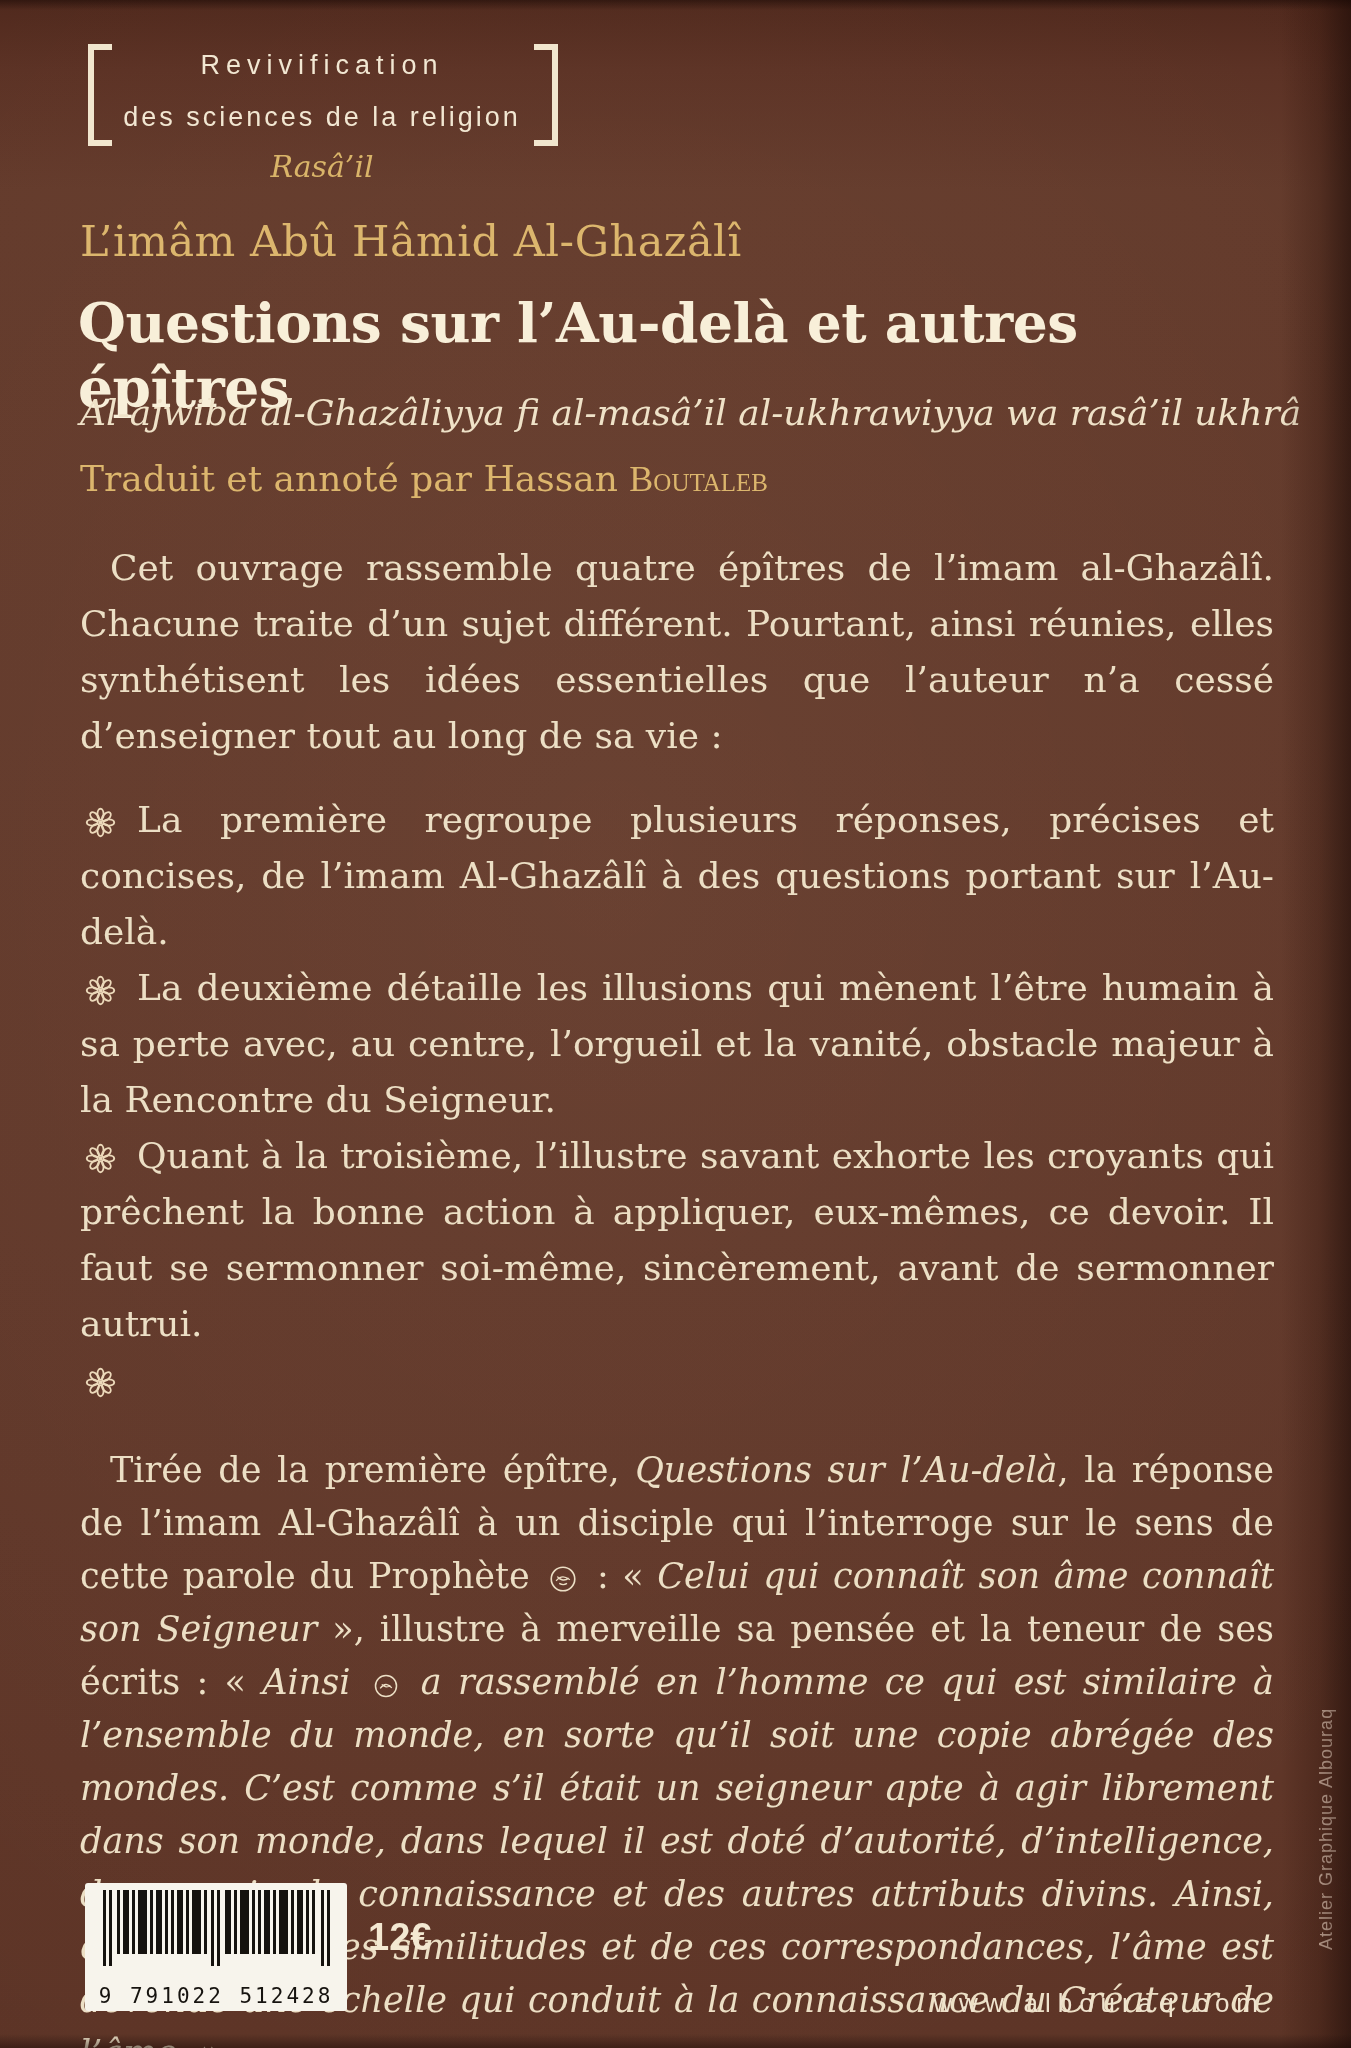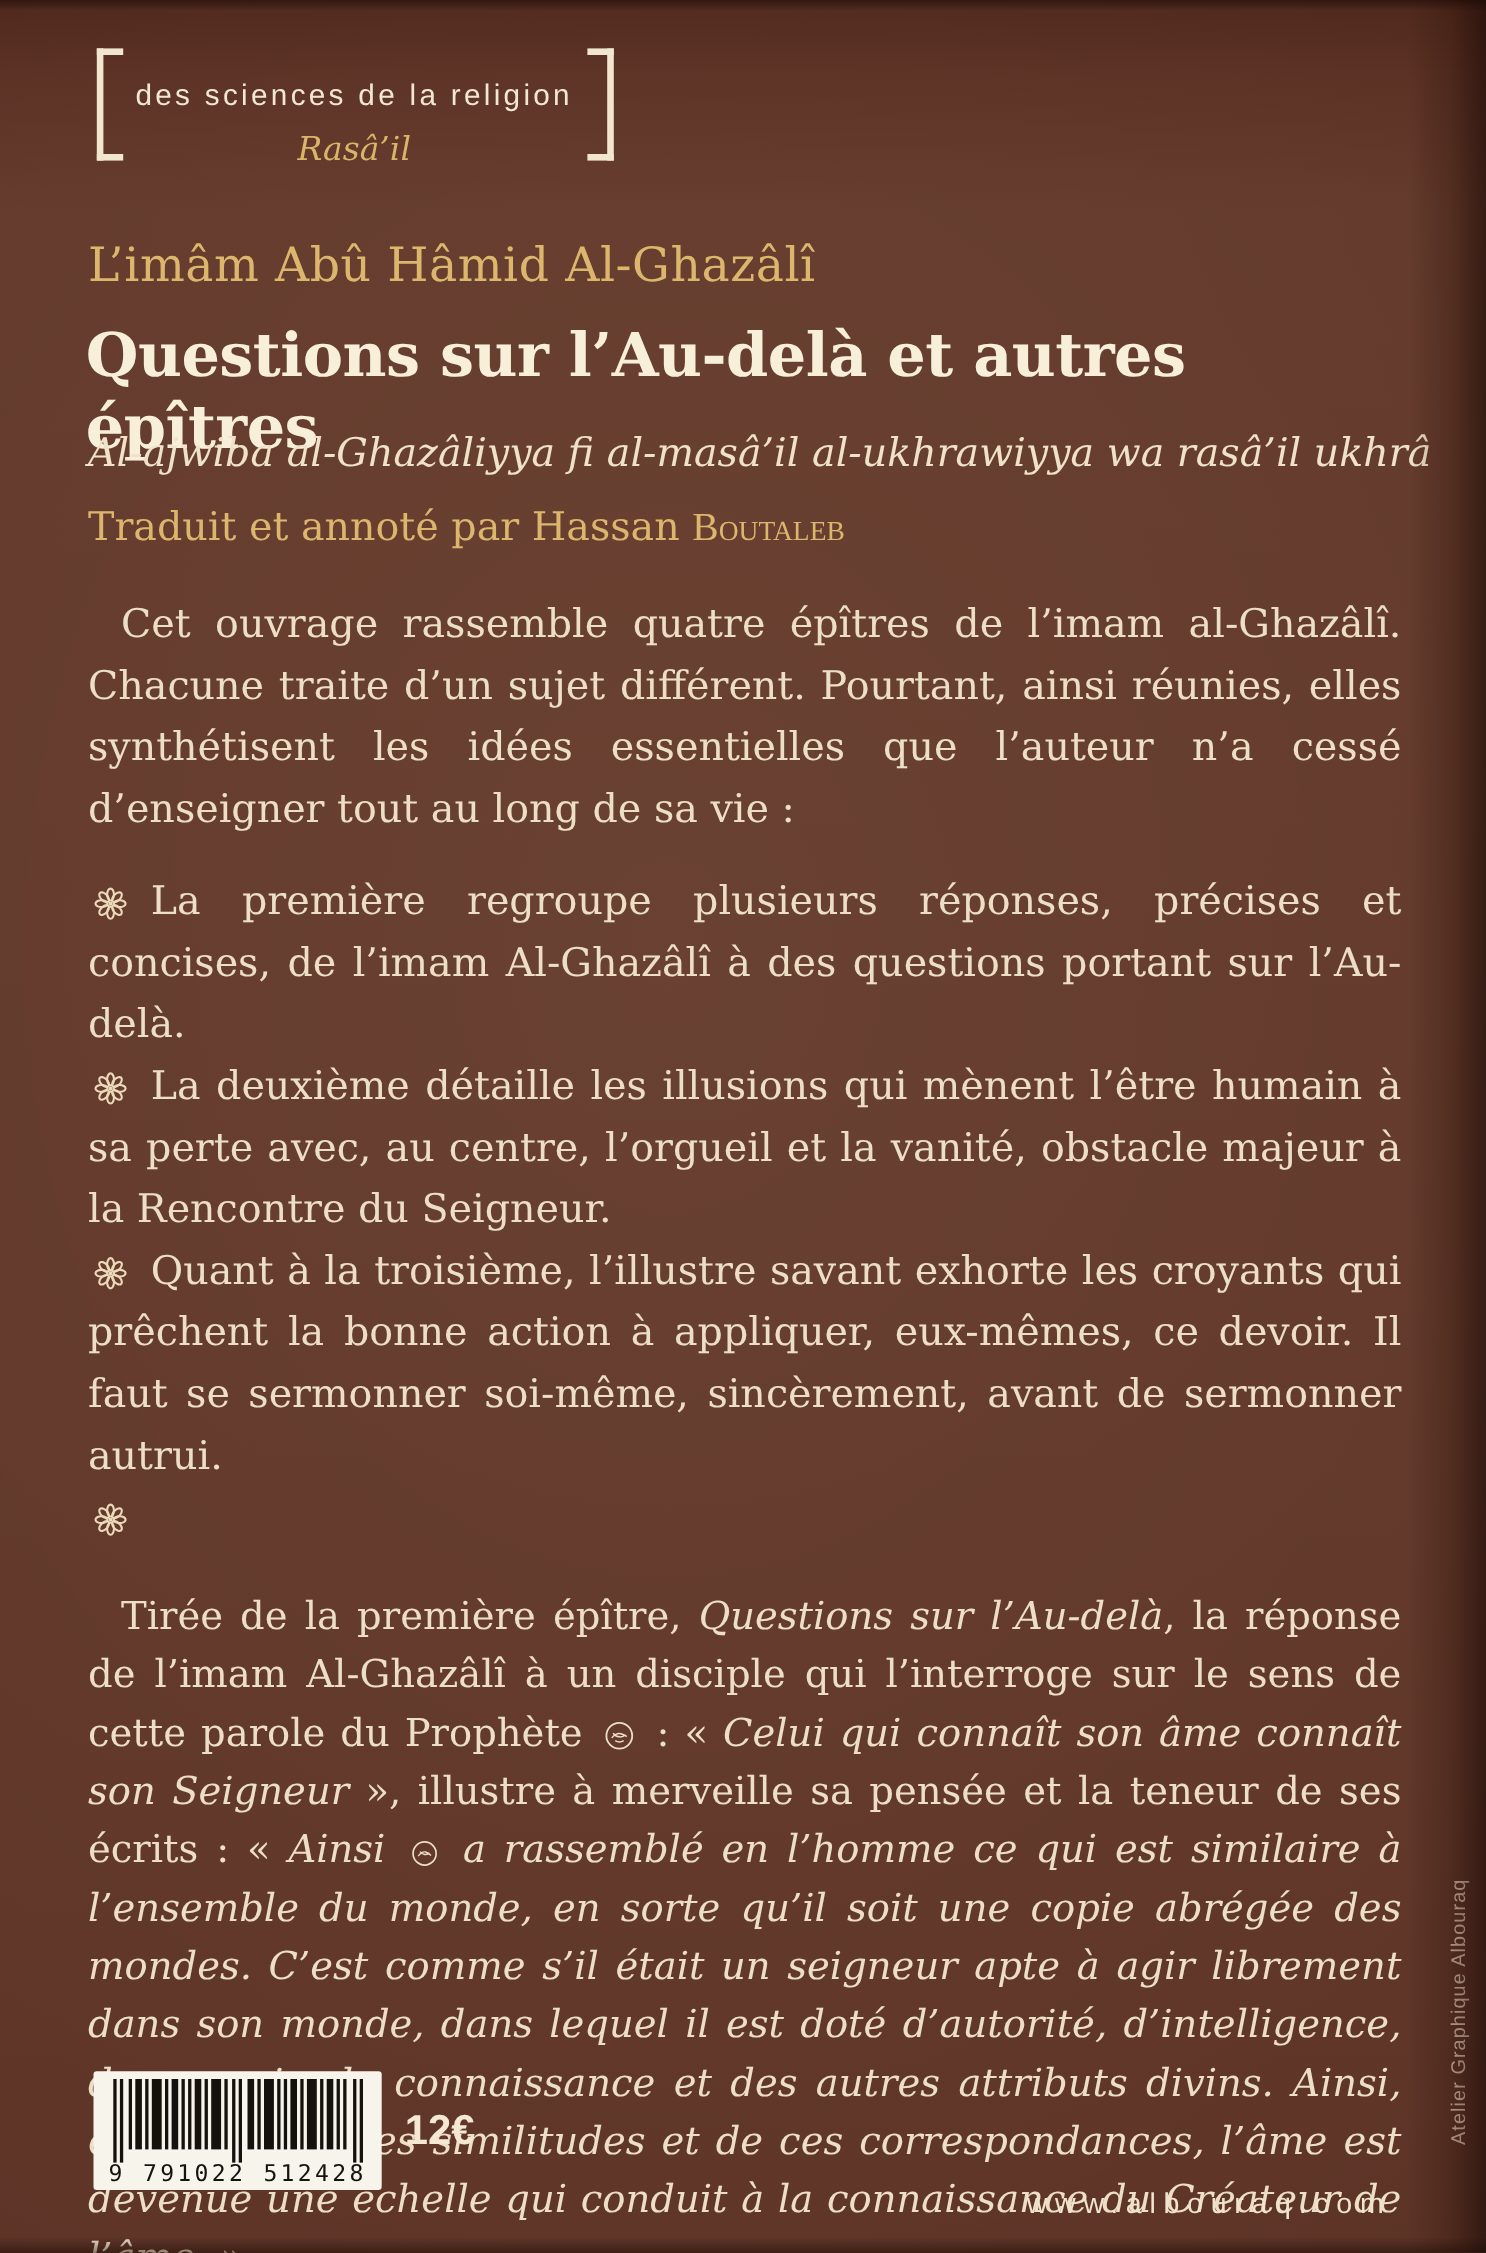--- a/index.html
+++ b/index.html
@@ -37,40 +37,41 @@
   .body-col p{margin:0;}
   p.intro{text-indent:30px;margin-bottom:28px;}
   .bullet{margin-top:14px;}
   .rosette{vertical-align:-4px;margin-right:16px;}
   p.closing{margin-top:36px;font-size:35px;line-height:53px;text-indent:30px;}
   .italic{font-style:italic;}
   .callig{color:#ecdfc5;margin:0 5px;}
   .callig svg{vertical-align:-6px;}
 
   
-  .barcode-box{position:absolute;left:85px;top:1883px;width:262px;height:108px;background:#f7f4ec;border-radius:3px;}
+  .barcode-box{position:absolute;left:85px;top:1883px;width:262px;height:128px;background:#f7f4ec;border-radius:3px;}
   .barcode-bars{position:absolute;left:14px;top:7px;}
   .barcode-digits{position:absolute;left:0;bottom:3px;width:100%;text-align:center;
     font-family:"DejaVu Sans Mono",monospace;font-size:21px;letter-spacing:3px;color:#16130f;}
   .price{position:absolute;left:368px;top:1916px;font-family:"Liberation Sans",sans-serif;
     font-size:38px;font-weight:700;color:#f3e8d2;}
   .website{position:absolute;right:86px;top:1950px;font-family:"Liberation Sans",sans-serif;
     font-size:26px;letter-spacing:7px;color:#f0e4cf;margin-top:38px;}
   .credit-vertical{position:absolute;right:14px;top:1686px;height:264px;
     writing-mode:vertical-rl;transform:rotate(180deg);
     font-family:"Liberation Sans",sans-serif;font-size:18px;letter-spacing:1px;color:#e6cab8;white-space:nowrap;}
 </style>
 </head>
 <body>
 
 <div class="page">
 
   <div class="bracket left"></div>
   <div class="bracket right"></div>
   <div class="series">
+    <div class="l1">Revivification</div>
     <div class="l2">des sciences de la religion</div>
     <div class="l3">Rasâ’il</div>
   </div>
 
   <div class="author">L’imâm Abû Hâmid Al-Ghazâlî</div>
   <div class="title">Questions sur l’Au-delà et autres épîtres</div>
   <div class="subtitle">Al-ajwiba al-Ghazâliyya fi al-masâ’il al-ukhrawiyya wa rasâ’il ukhrâ</div>
   <div class="translator"><span>Traduit et annoté par Hassan </span><span class="surname">Boutaleb</span></div>
 
   <div class="body-col">

